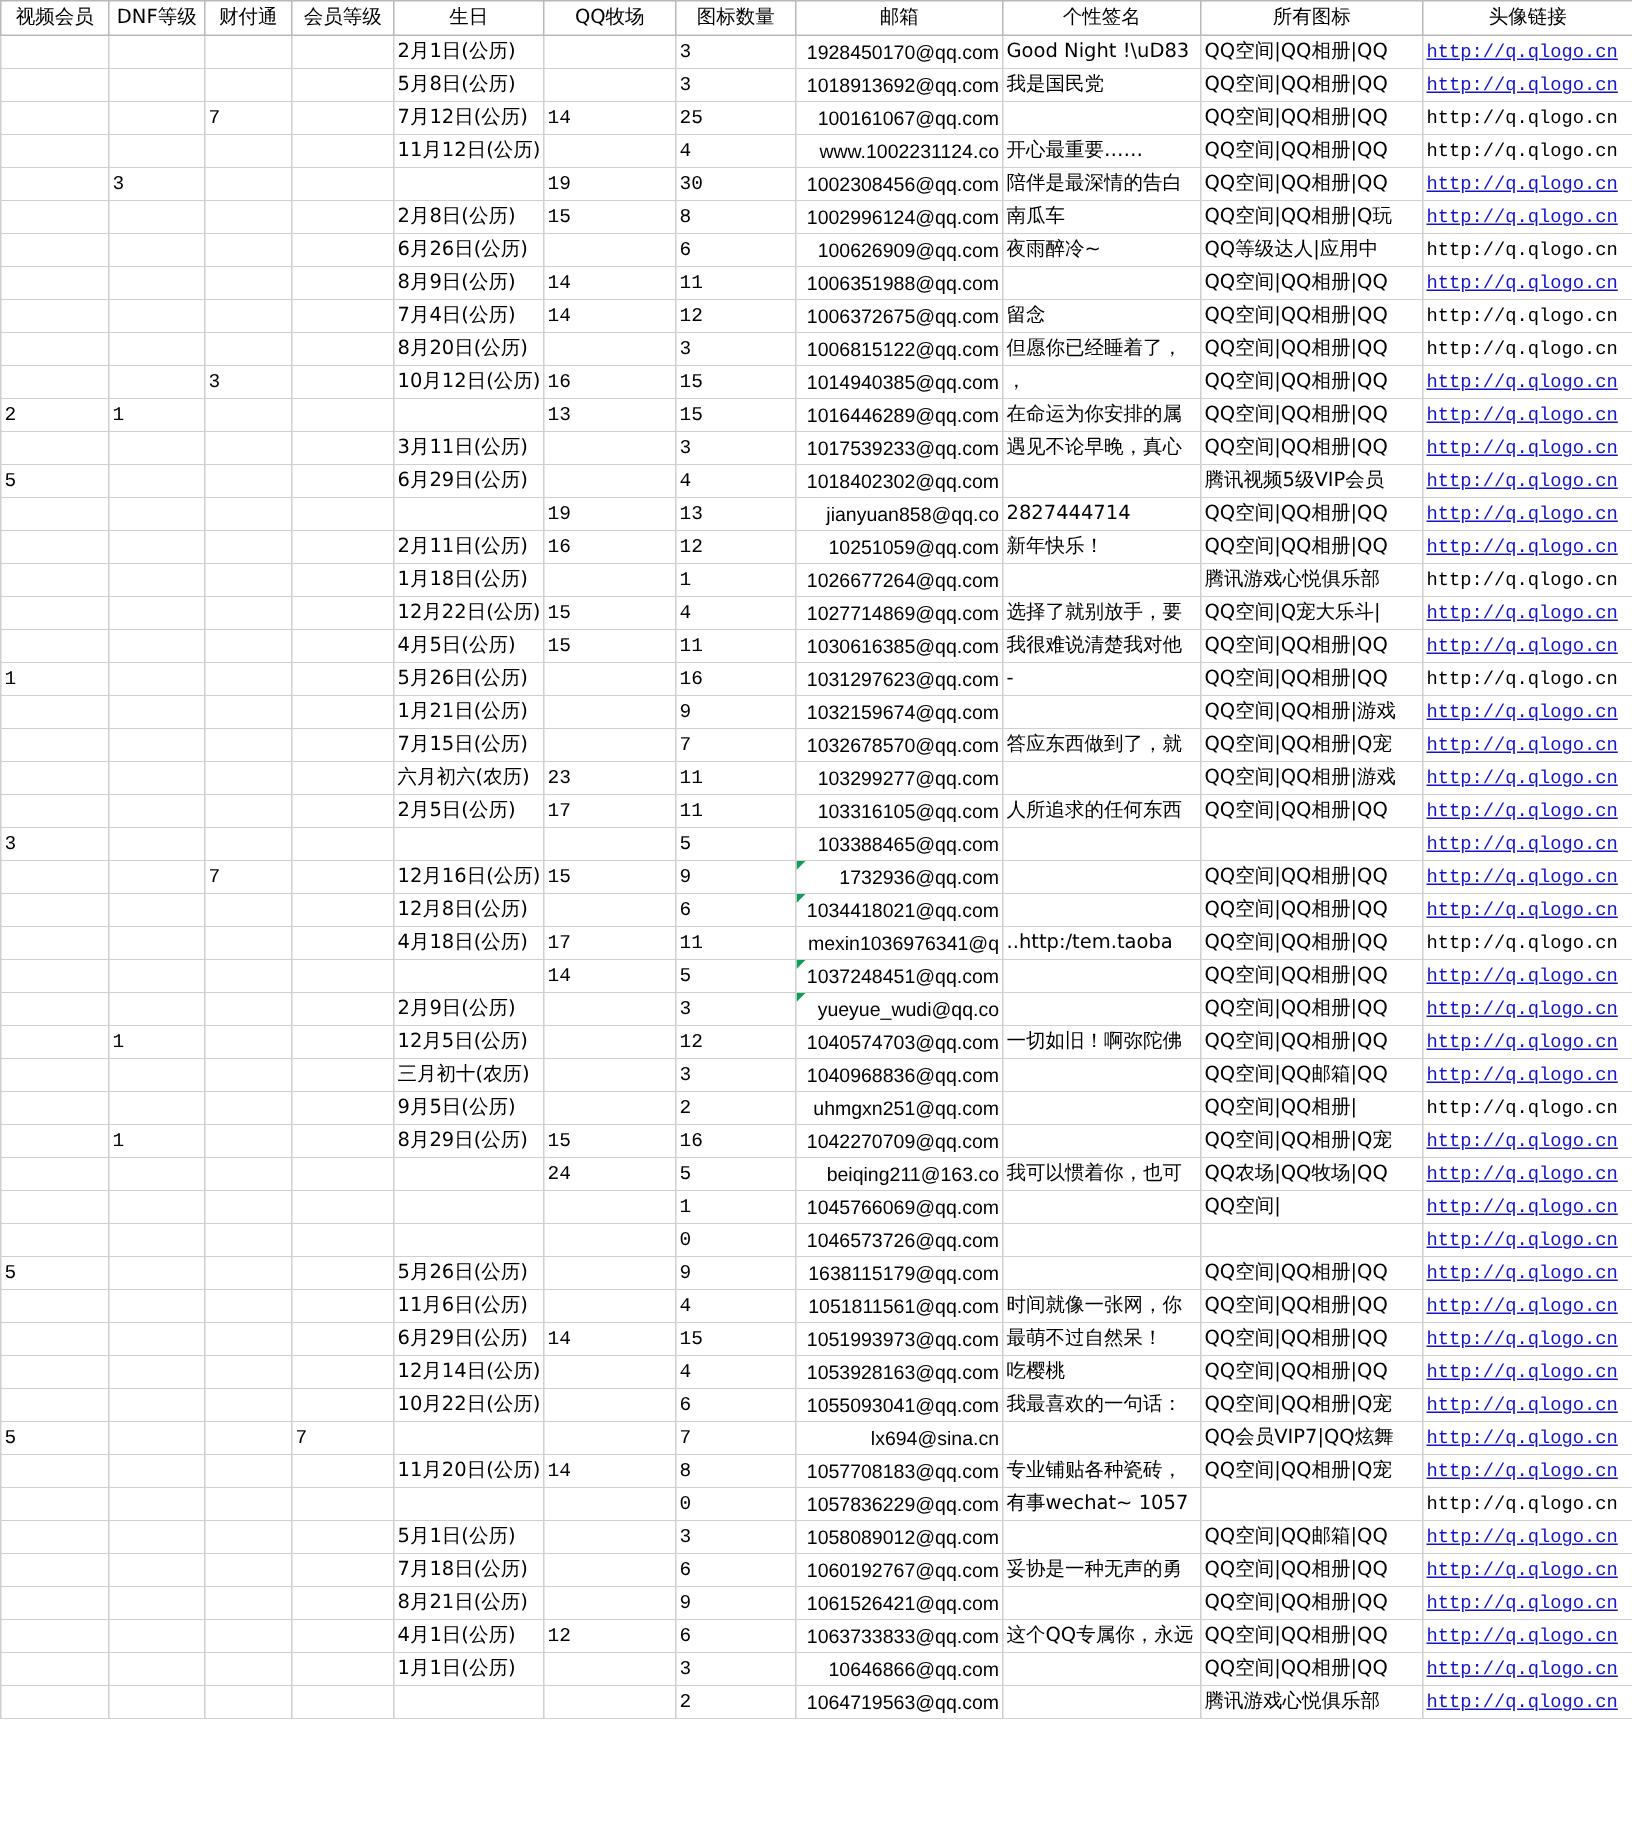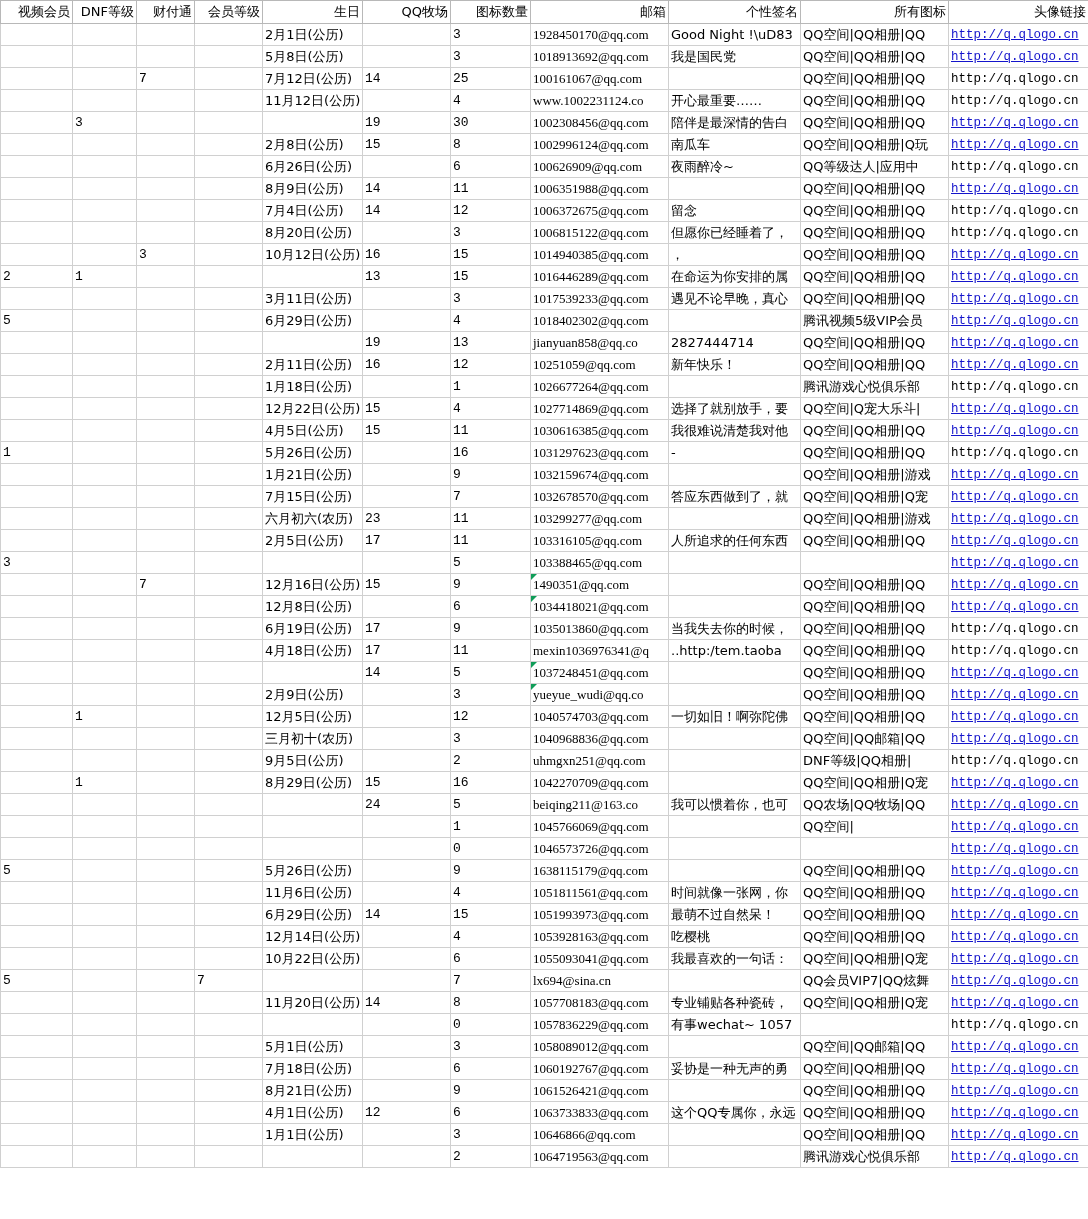--- a/index.html
+++ b/index.html
@@ -30,39 +30,40 @@
     overflow: hidden;
     white-space: nowrap;
     vertical-align: middle;
     background: #ffffff;
   }
   table.sheet thead td {
     border: 1px solid #b8b8b8;
     height: 22px;
     line-height: 22px;
     font-size: 13px;
-    text-align: right;
+    text-align: center;
     margin-left: 36px;
   }
   
   col.c0 { width: 72px; }
   col.c1 { width: 64px; }
   col.c2 { width: 58px; }
   col.c3 { width: 68px; }
   col.c4 { width: 100px; }
   col.c5 { width: 88px; }
   col.c6 { width: 80px; }
   col.c7 { width: 138px; }
   col.c8 { width: 132px; }
   col.c9 { width: 148px; }
   col.c10 { width: 140px; }
 
   .mono {
-    font-family: Liberation Serif, serif;
+    font-family: Liberation Sans, sans-serif;
     font-size: 12.5px;
+    text-align: right;
   }
   .cjk {
     font-family: "DejaVu Sans", sans-serif;
     font-size: 13px;
   }
   .link {
     font-family: "Liberation Mono", monospace;
     font-size: 12.5px;
     color: #1414cc;
     text-decoration: underline;
@@ -450,50 +451,37 @@
         <td class="clipped"><span class="link">http://q.qlogo.cn</span></td>
       </tr>
       <tr>
         <td class="clipped num"></td>
         <td class="clipped num"></td>
         <td class="clipped num">7</td>
         <td class="clipped num"></td>
         <td class="clipped cjk">12月16日(公历)</td>
         <td class="clipped num">15</td>
         <td class="clipped num">9</td>
-        <td class="clipped mono marker">1490351@qq.com</td>
+        <td class="clipped mono marker">1732936@qq.com</td>
         <td class="clipped cjk"></td>
         <td class="clipped cjk">QQ空间|QQ相册|QQ</td>
         <td class="clipped"><span class="link">http://q.qlogo.cn</span></td>
       </tr>
       <tr>
         <td class="clipped num"></td>
         <td class="clipped num"></td>
         <td class="clipped num"></td>
         <td class="clipped num"></td>
         <td class="clipped cjk">12月8日(公历)</td>
         <td class="clipped num"></td>
         <td class="clipped num">6</td>
         <td class="clipped mono marker">1034418021@qq.com</td>
         <td class="clipped cjk"></td>
         <td class="clipped cjk">QQ空间|QQ相册|QQ</td>
         <td class="clipped"><span class="link">http://q.qlogo.cn</span></td>
-      </tr>
-      <tr>
-        <td class="clipped num"></td>
-        <td class="clipped num"></td>
-        <td class="clipped num"></td>
-        <td class="clipped num"></td>
-        <td class="clipped cjk">6月19日(公历)</td>
-        <td class="clipped num">17</td>
-        <td class="clipped num">9</td>
-        <td class="clipped mono">1035013860@qq.com</td>
-        <td class="clipped cjk pad-left">当我失去你的时候，</td>
-        <td class="clipped cjk">QQ空间|QQ相册|QQ</td>
-        <td class="clipped"><span class="plainlink">http://q.qlogo.cn</span></td>
       </tr>
       <tr>
         <td class="clipped num"></td>
         <td class="clipped num"></td>
         <td class="clipped num"></td>
         <td class="clipped num"></td>
         <td class="clipped cjk">4月18日(公历)</td>
         <td class="clipped num">17</td>
         <td class="clipped num">11</td>
         <td class="clipped mono">mexin1036976341@q</td>
@@ -556,21 +544,21 @@
       <tr>
         <td class="clipped num"></td>
         <td class="clipped num"></td>
         <td class="clipped num"></td>
         <td class="clipped num"></td>
         <td class="clipped cjk">9月5日(公历)</td>
         <td class="clipped num"></td>
         <td class="clipped num">2</td>
         <td class="clipped mono">uhmgxn251@qq.com</td>
         <td class="clipped cjk"></td>
-        <td class="clipped cjk">DNF等级|QQ相册|</td>
+        <td class="clipped cjk">QQ空间|QQ相册|</td>
         <td class="clipped"><span class="plainlink">http://q.qlogo.cn</span></td>
       </tr>
       <tr>
         <td class="clipped num"></td>
         <td class="clipped num">1</td>
         <td class="clipped num"></td>
         <td class="clipped num"></td>
         <td class="clipped cjk">8月29日(公历)</td>
         <td class="clipped num">15</td>
         <td class="clipped num">16</td>

